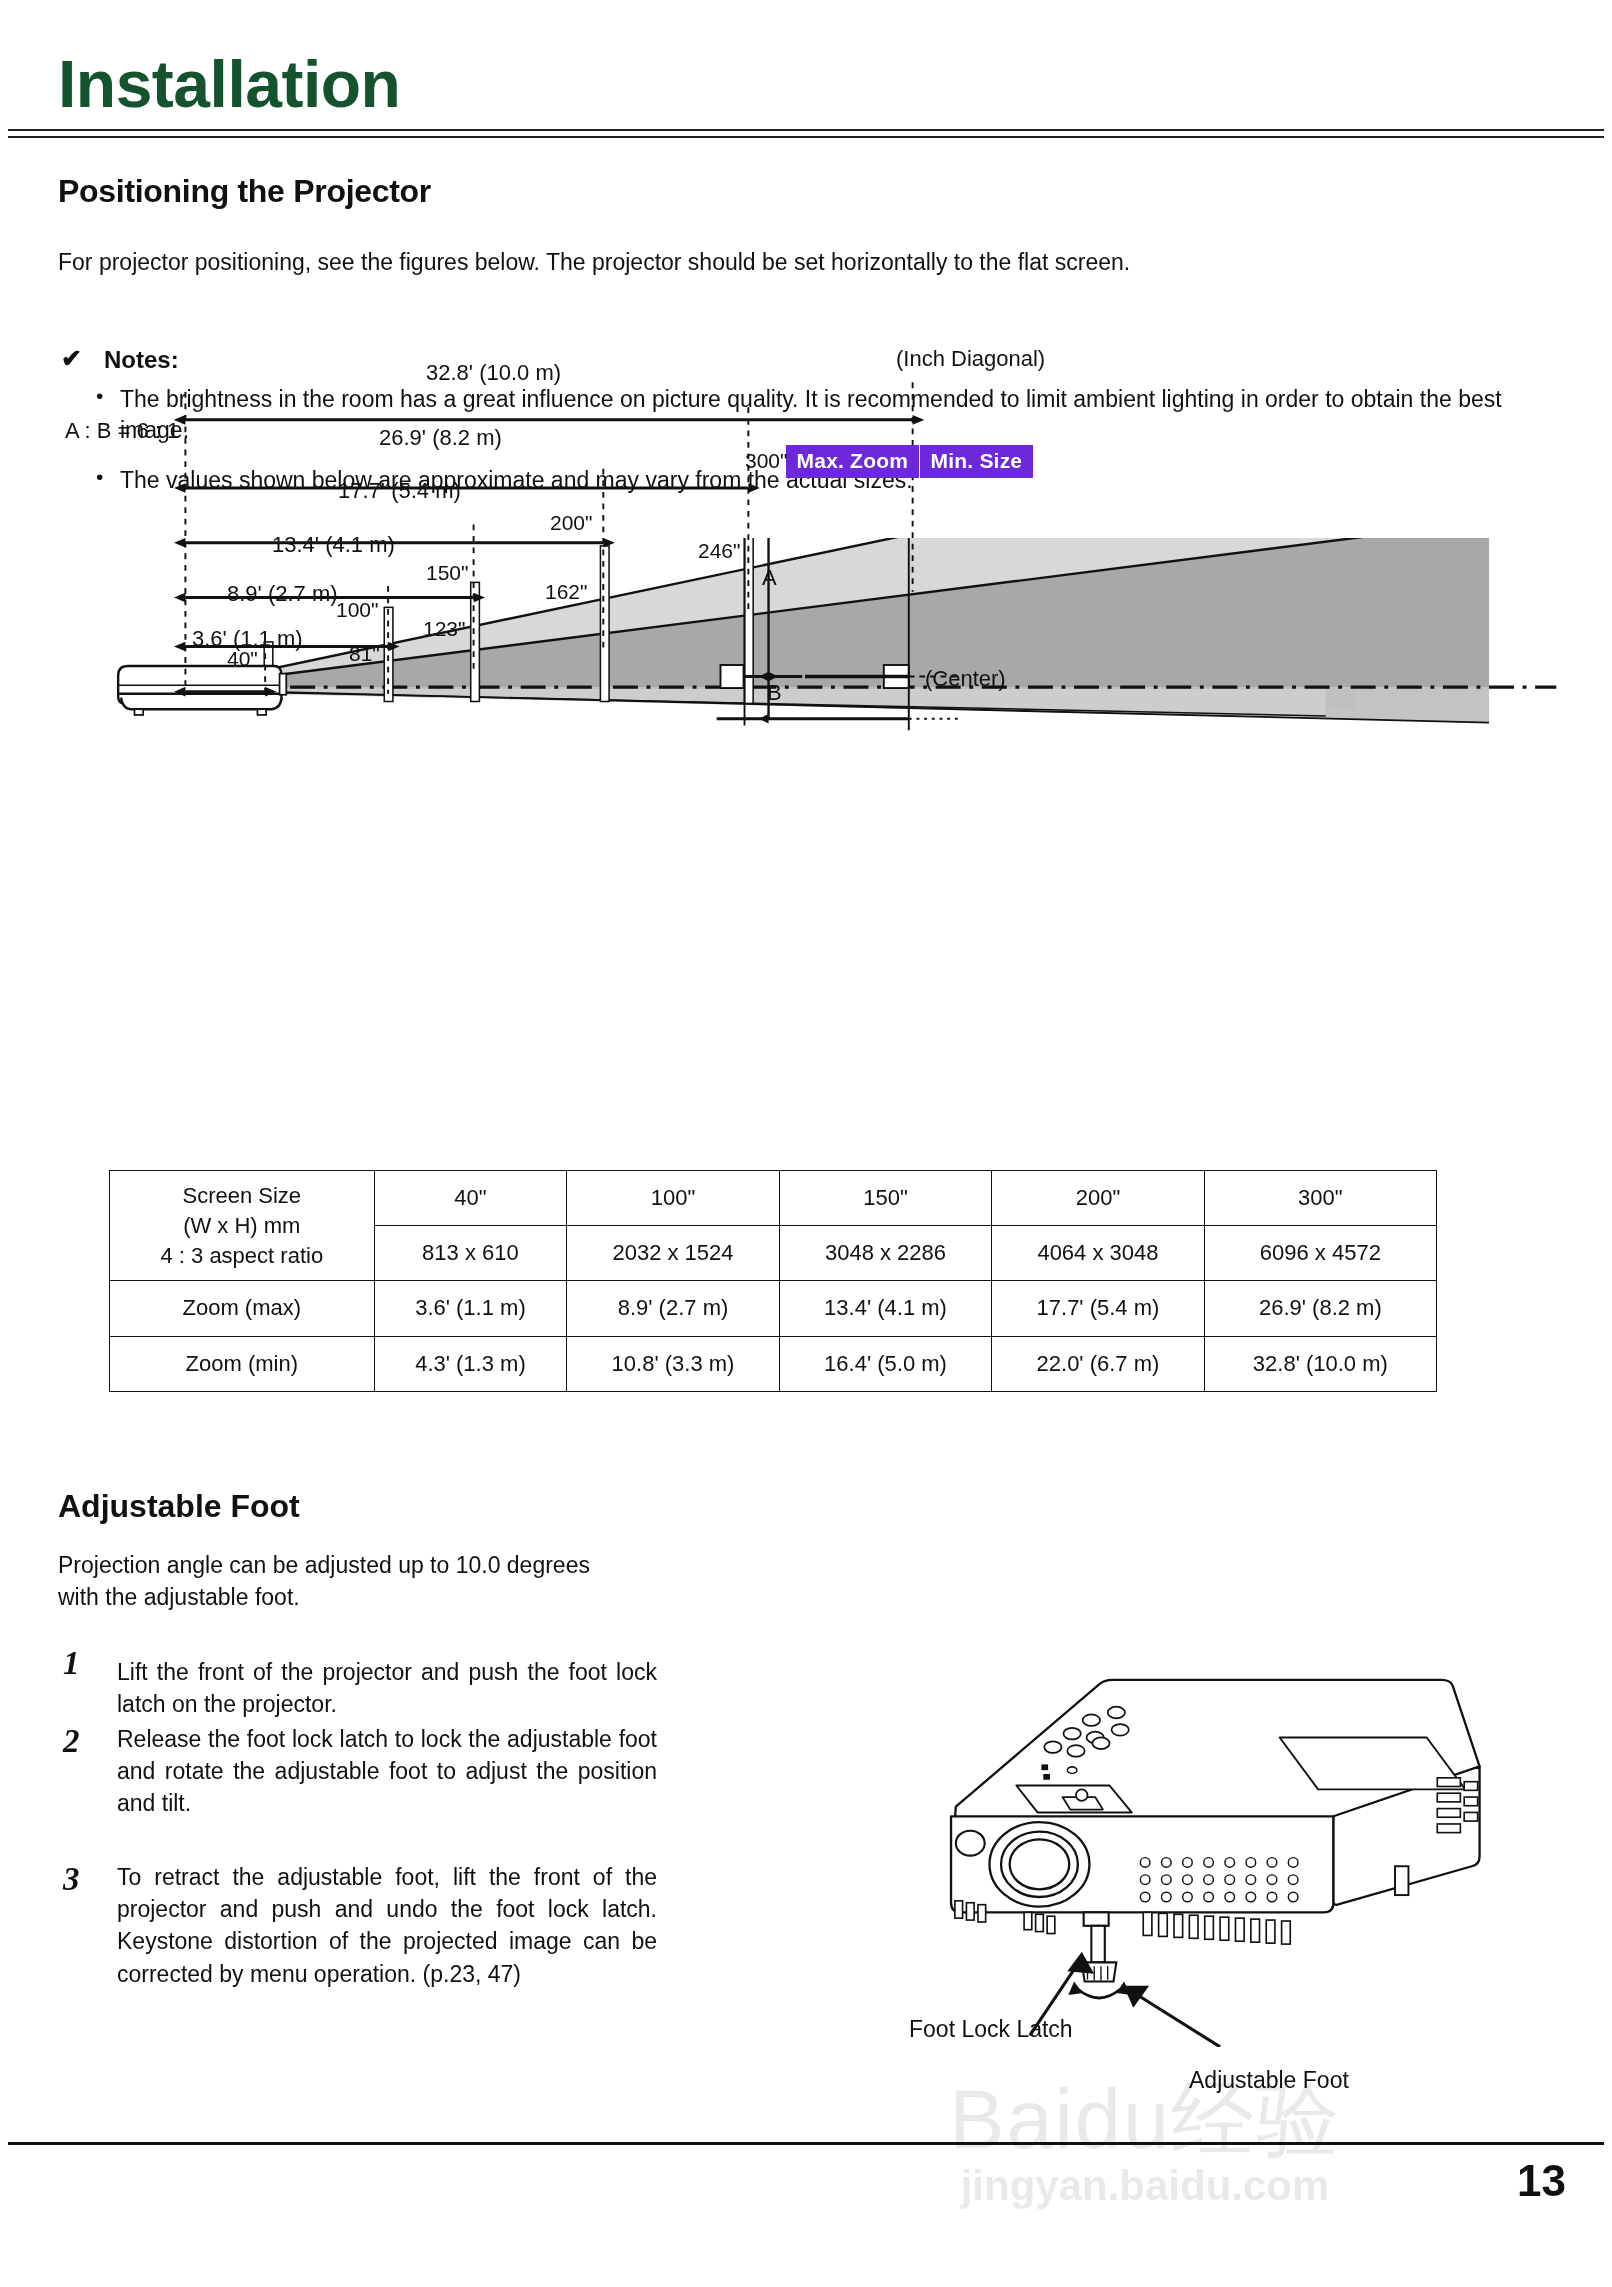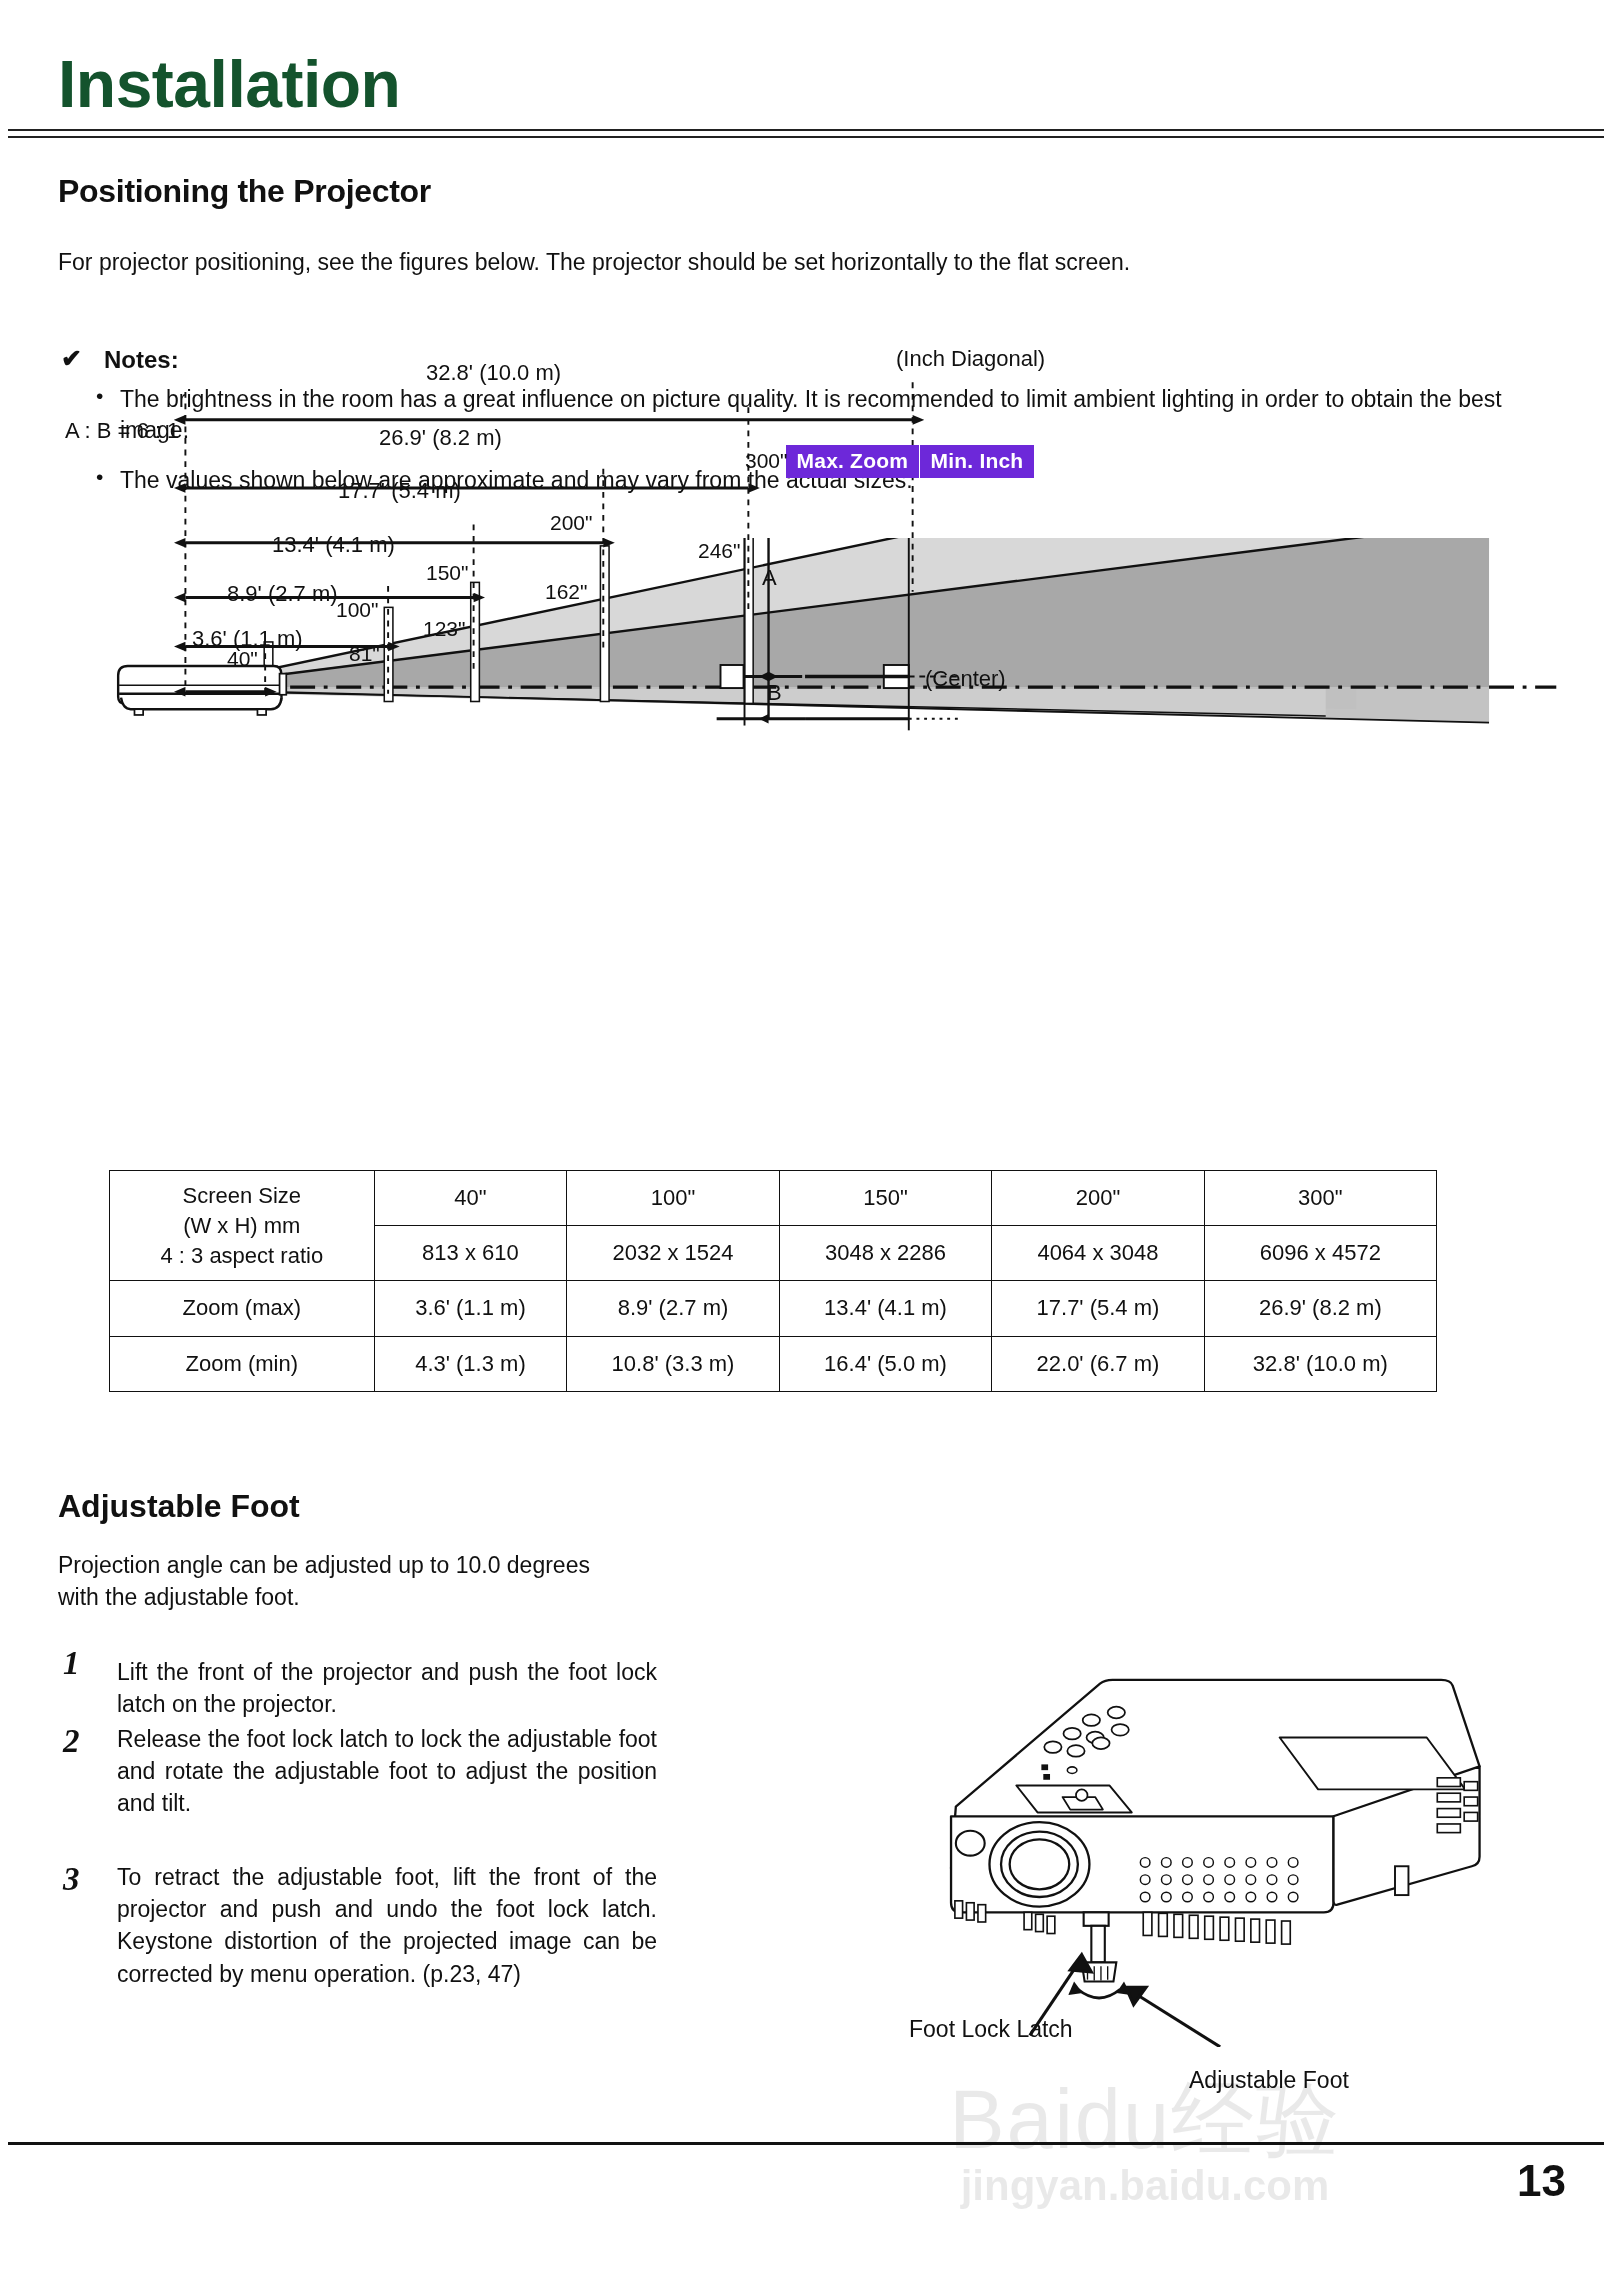--- a/index.html
+++ b/index.html
@@ -238,21 +238,21 @@
     <div class="dlabel" style="left:338px; top:-60px;">17.7' (5.4 m)</div>
     <div class="dlabel" style="left:272px; top:-5.8px;">13.4' (4.1 m)</div>
     <div class="dlabel" style="left:227px; top:43px;">8.9' (2.7 m)</div>
     <div class="dlabel" style="left:192px; top:88px;">3.6' (1.1 m)</div>
 
     <div class="dlabel" style="left:65px; top:-120px;">A : B  =  6 : 1</div>
 
     <div class="dlabel" style="left:896px; top:-192px;">(Inch Diagonal)</div>
 
     <div class="zoom-badge" style="left:786px; top:-93px;">Max. Zoom</div>
-    <div class="zoom-badge" style="left:920px; top:-93px;">Min. Inch</div>
+    <div class="zoom-badge" style="left:920px; top:-93px;">Min. Size</div>
 
     <div class="dlabel sm" style="left:227px; top:109px;">40"</div>
     <div class="dlabel sm" style="left:336px; top:60px;">100"</div>
     <div class="dlabel sm" style="left:426px; top:23px;">150"</div>
     <div class="dlabel sm" style="left:550px; top:-27px;">200"</div>
     <div class="dlabel sm" style="left:745px; top:-89px;">300"</div>
 
     <div class="dlabel sm" style="left:349px; top:104px;">81"</div>
     <div class="dlabel sm" style="left:423px; top:79px;">123"</div>
     <div class="dlabel sm" style="left:545px; top:42px;">162"</div>

